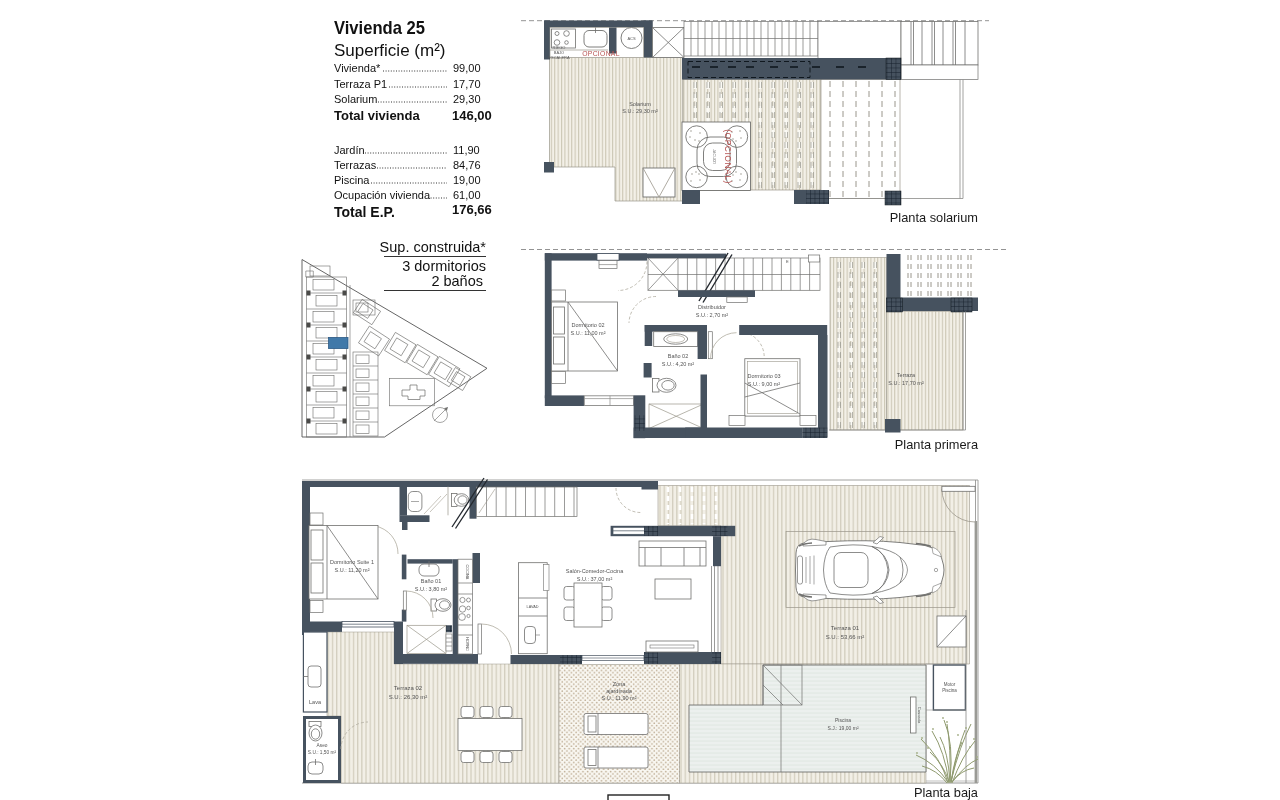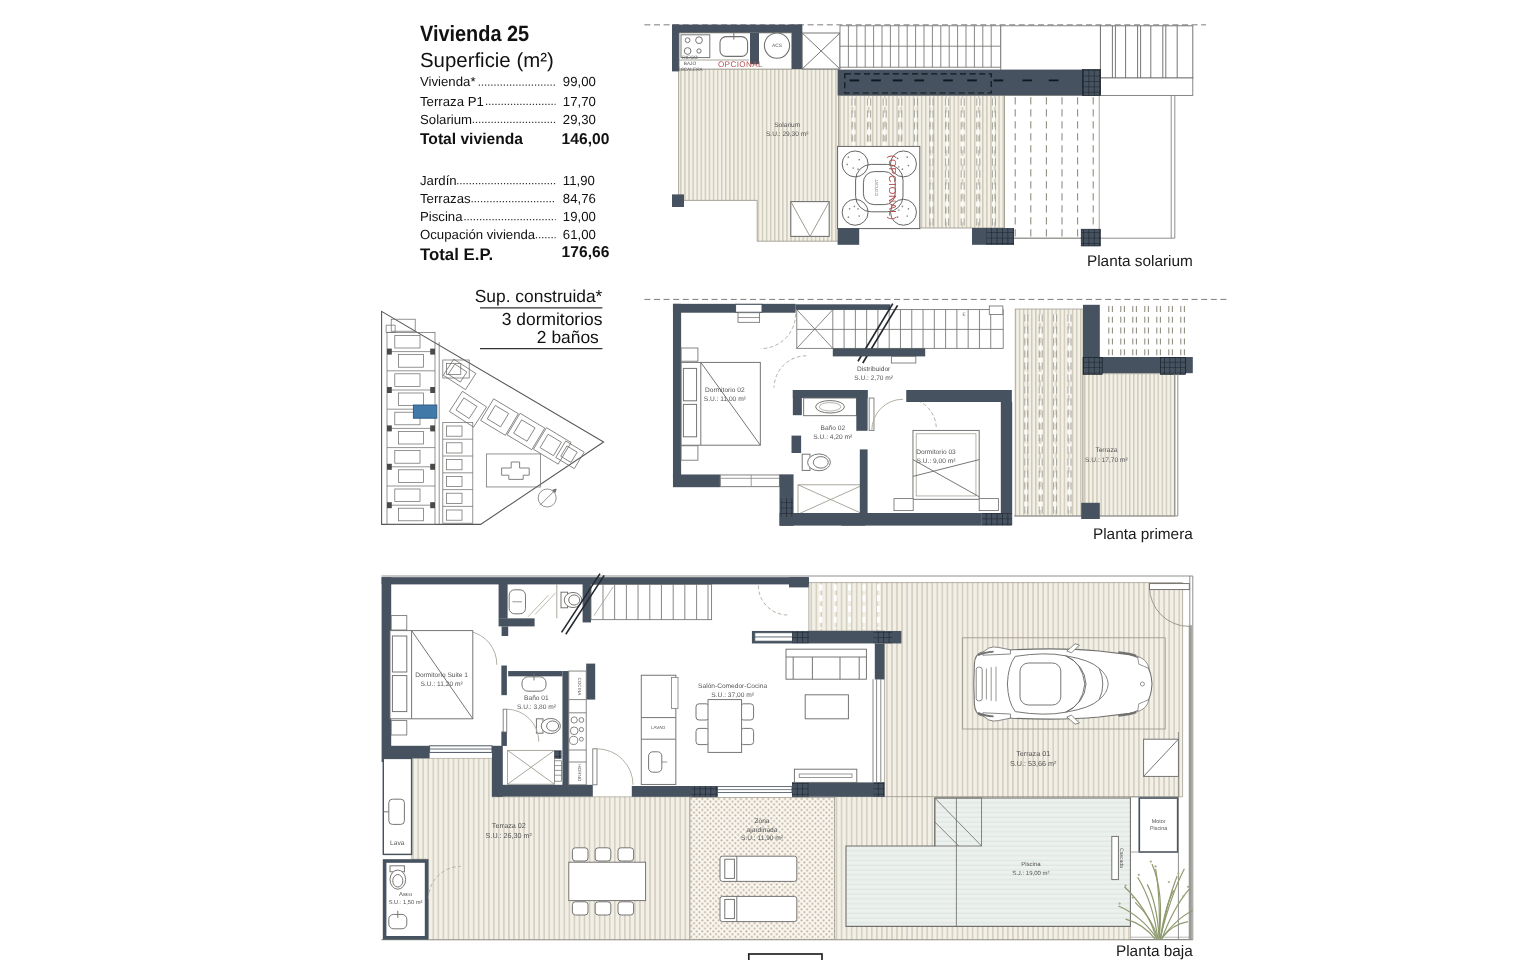--- a/index.html
+++ b/index.html
@@ -1,17 +1,17 @@
 <!DOCTYPE html>
 <html><head>
 <meta charset="utf-8">
 <style>
   html,body{margin:0;padding:0;background:#ffffff;}
   #page{position:relative;width:1020px;height:800px;background:#ffffff;overflow:hidden;
-        font-family:"Liberation Sans", sans-serif;margin-left:16px;}
+        font-family:"Liberation Sans", sans-serif;}
   svg{position:absolute;top:0;left:0;}
   text{font-family:"Liberation Sans", sans-serif;}
 </style>
 </head>
 <body>
 <div id="page">
 <svg width="1280" height="800" viewBox="0 0 1280 800">
 <defs>
   <pattern id="hatch" patternUnits="userSpaceOnUse" width="3.4" height="8">
     <rect width="3.4" height="8" fill="#f3f0e7"></rect>

